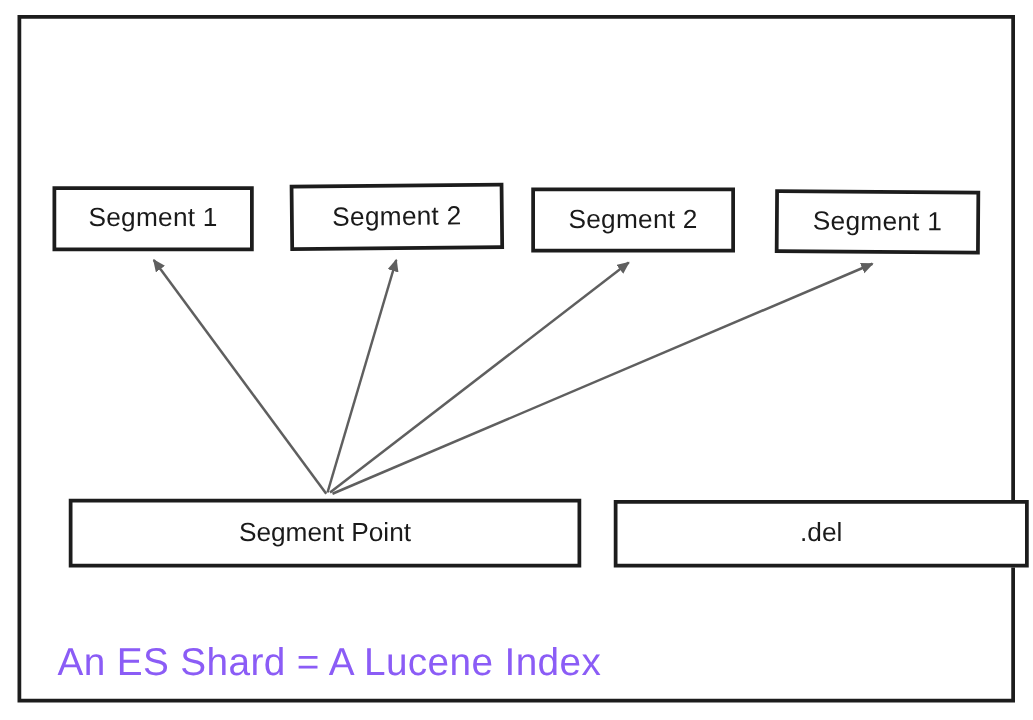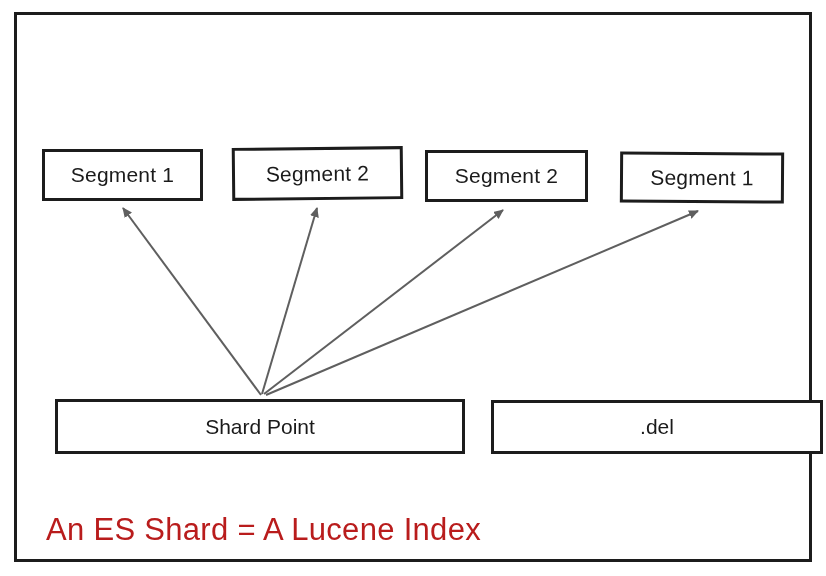--- a/index.html
+++ b/index.html
@@ -57,21 +57,21 @@
   }
   .del {
     left: 491px; top: 400px; width: 332px; height: 54px;
     font-size: 21px;
   }
   .caption {
     position: absolute;
     left: 46px;
     top: 512px;
     font-size: 31px;
-    color: #b91c1c;
+    color: #8b5cf6;
     letter-spacing: 0.3px;
   }
   .label {
     white-space: nowrap;
   }
 </style>
 </head>
 <body>
 
 <div class="canvas">
@@ -96,20 +96,20 @@
     <span class="label">Segment 2</span>
   </div>
   <div class="box seg seg3">
     <span class="label">Segment 2</span>
   </div>
   <div class="box seg seg4">
     <span class="label">Segment 1</span>
   </div>
 
   <div class="box commit">
-    <span class="label">Shard Point</span>
+    <span class="label">Segment Point</span>
   </div>
   <div class="box del">
     <span class="label">.del</span>
   </div>
 
   <div class="caption">An ES Shard = A Lucene Index</div>
 </div>
 
 </body></html>

